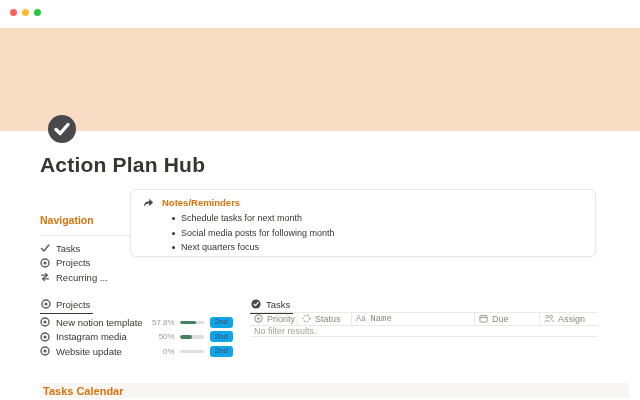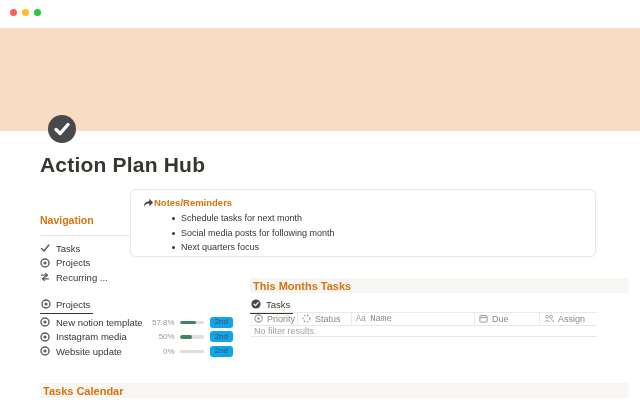--- a/index.html
+++ b/index.html
@@ -23,21 +23,21 @@
   
   .nav { position:absolute; left:40px; top:190px; width:90px;margin-top:24px; }
   .nav-header { font-size:10.5px; font-weight:700; color:#d9730d; padding-bottom:9px; border-bottom:1px solid #e9e8e5; }
   .nav-items { margin-top:5px; }
   .nav-item { display:flex; align-items:center; gap:6px; height:14.5px; font-size:9.5px; color:#37352f; cursor:pointer; white-space:nowrap; }
   .nav-item svg { flex:0 0 auto; }
   
   .callout { position:absolute; left:130px; top:189px; width:466px; height:68px;
     border:1px solid #e8e7e4; border-radius:6px; background:#fff;
     box-shadow:0 1px 3px rgba(0,0,0,.04); padding:7px 12px; }
-  .callout-head { display:flex; align-items:center; }
+  .callout-head { display:flex; align-items:center; gap:8px; }
   .callout-title { font-size:9.5px; font-weight:700; color:#d9730d; }
   .callout ul { list-style:none; margin-top:3px; }
   .callout li { position:relative; font-size:9px; color:#37352f; padding-left:38px; line-height:14.5px; }
   .callout li::before { content:""; position:absolute; left:29px; top:6px; width:3px; height:3px; border-radius:50%; background:#37352f; }
   
   .band { position:absolute; height:15px; background:#f7f6f3; display:flex; align-items:center;
     padding-left:3px; font-size:11px; font-weight:700; color:#d9730d; }
   .band-left { left:40px; top:278px; width:193px; }
   .band-right { left:250px; top:278px; width:379px; }
   .band-calendar { left:40px; top:383px; width:589px; }
@@ -125,21 +125,20 @@
         </svg>
       <span class="callout-title">Notes/Reminders</span>
     </div>
     <ul>
       <li>Schedule tasks for next month</li>
       <li>Social media posts for following month</li>
       <li>Next quarters focus</li>
     </ul>
   </div>
 
-  <div class="band band-right">This Months Tasks</div>
 
   <div class="col-left">
     <div class="tab-row">
       <span class="tab">
         <svg width="10" height="10" viewBox="0 0 10 10">
             <circle cx="5" cy="5" r="4" fill="none" stroke="#5f5e5b" stroke-width="1.4"></circle>
             <circle cx="5" cy="5" r="1.6" fill="#5f5e5b"></circle>
           </svg>
         <span>Projects</span>
       </span>

